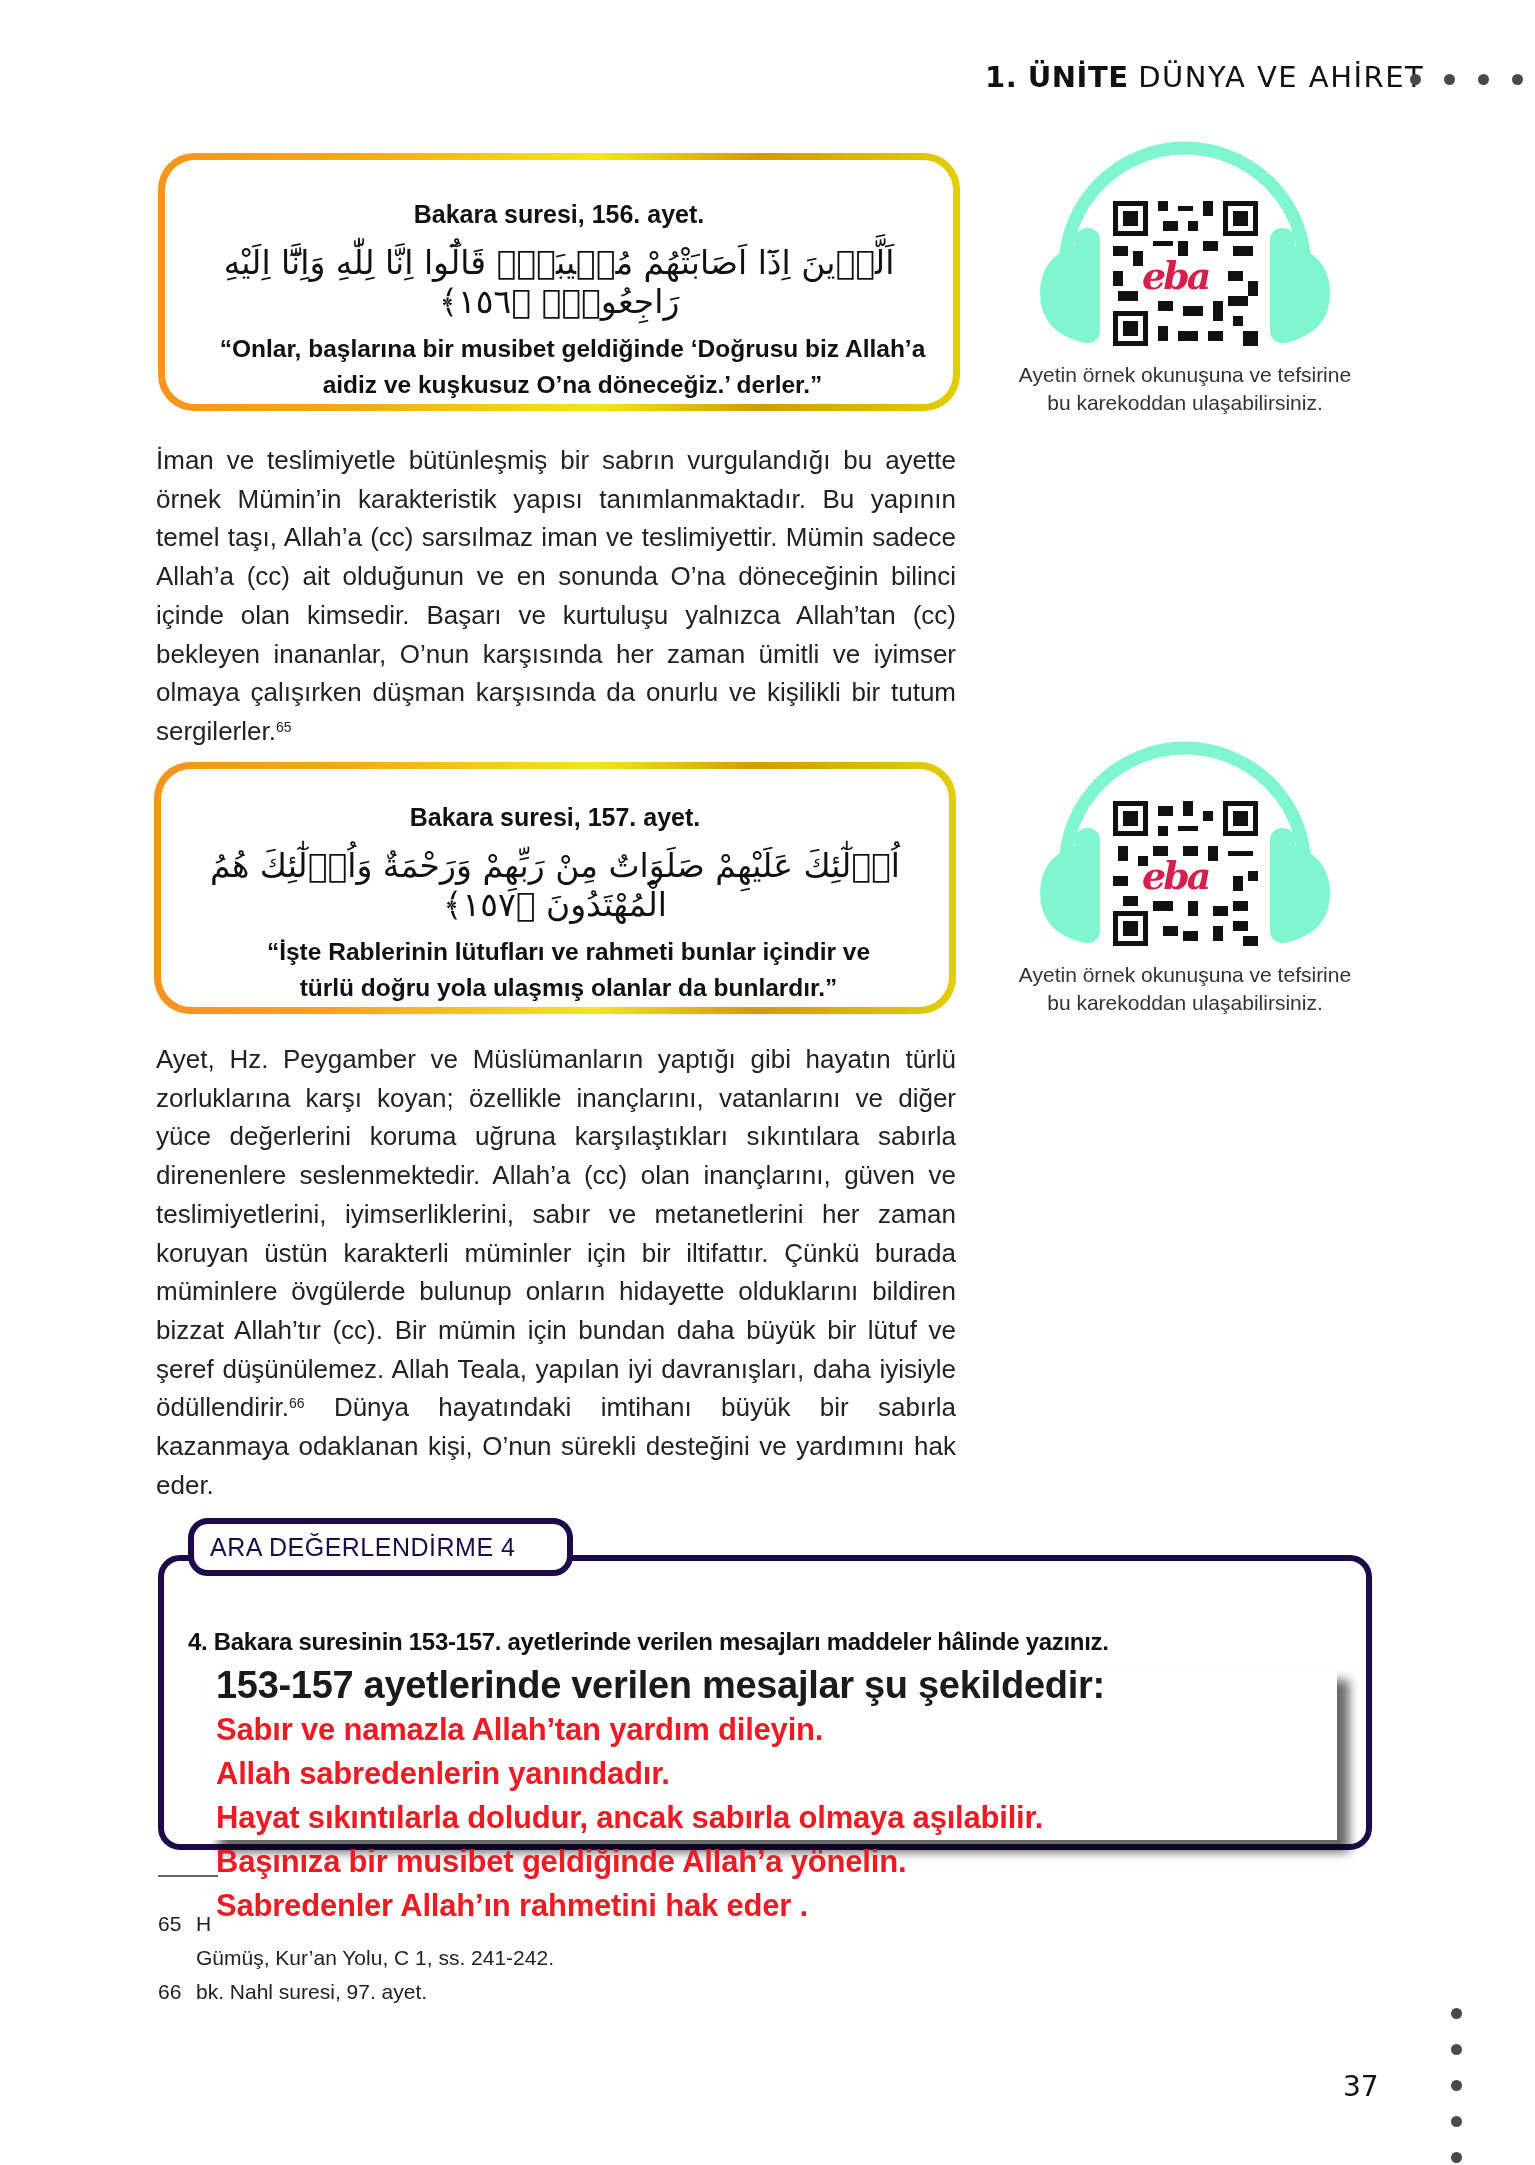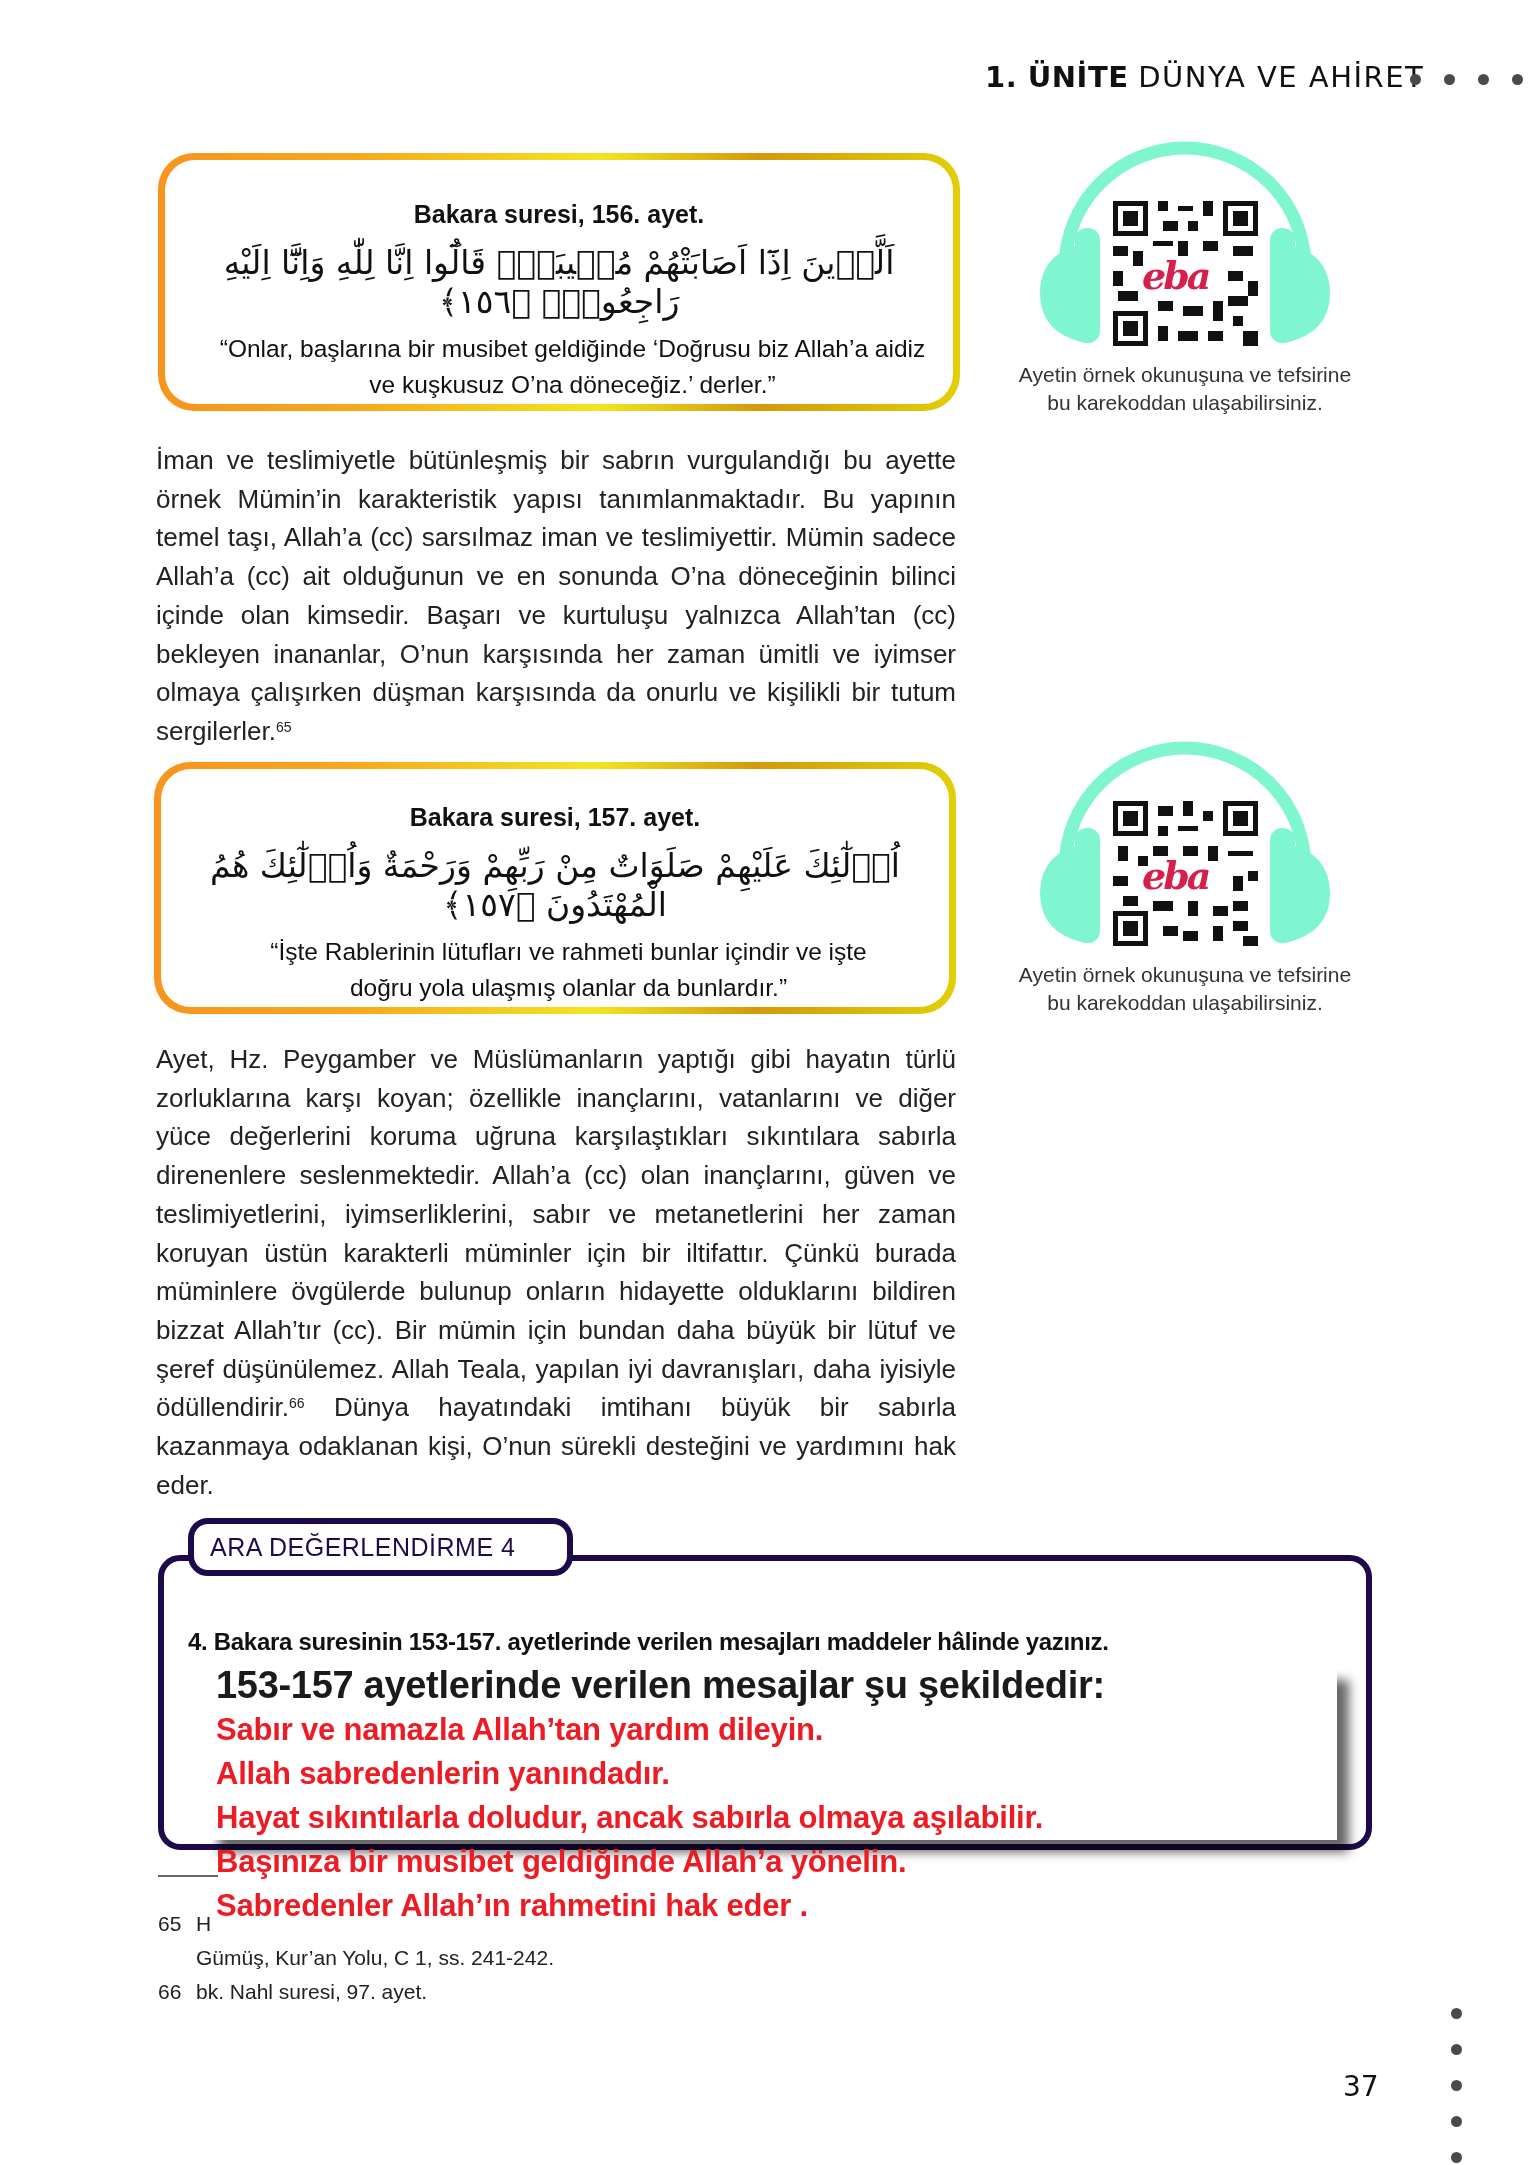--- a/index.html
+++ b/index.html
@@ -12,21 +12,21 @@
   .header .light { font-weight:normal; letter-spacing:1.5px; }
   .hdots { left:1410px; top:74px; display:flex; gap:23px; }
   .dot { width:11px; height:11px; border-radius:50%; background:#4a4a4a; }
   .vdots { left:1451px; top:2008px; display:flex; flex-direction:column; gap:25px; }
 
   
   .verse-box { border-radius:36px; padding:7px; background:linear-gradient(90deg,#f7941d 0%,#f6a91b 25%,#f2e51f 55%,#d39a09 75%,#e2cf06 100%); }
   .verse-inner { background:#fff; border-radius:30px; height:100%; box-sizing:border-box; text-align:center; }
   .verse-title { font-weight:bold; font-size:25px; color:#111; }
   .arabic { font-family:"DejaVu Serif", serif; font-size:33px; direction:rtl; color:#111; margin:14px 0 10px; }
-  .translation { font-weight:normal; font-size:24.5px; line-height:36px; color:#111;margin-left:27px; }
+  .translation { font-weight:bold; font-size:24.5px; line-height:36px; color:#111;margin-left:27px; }
 
   
   .para { left:156px; width:800px; font-size:26px; line-height:38.7px; text-align:justify; color:#222; font-family:"Liberation Sans", sans-serif; }
   .para sup { font-size:14px; vertical-align:top; position:relative; top:-4px; }
 
   
   .qr-block { width:400px; text-align:center; }
   .qr-graphic { position:relative; width:320px; height:225px; margin:0 auto; }
   .caption { font-size:21px; line-height:28px; color:#333; margin-top:8px; }
 
@@ -124,21 +124,21 @@
 </div>
 
 <div class="abs para" style="top:441px;">
   <span>İman ve teslimiyetle bütünleşmiş bir sabrın vurgulandığı bu ayette örnek Mümin’in karakteristik yapısı tanımlanmaktadır. Bu yapının temel taşı, Allah’a (cc) sarsılmaz iman ve teslimiyettir. Mümin sadece Allah’a (cc) ait olduğunun ve en sonunda O’na döneceğinin bilinci içinde olan kimsedir. Başarı ve kurtuluşu yalnızca Allah’tan (cc) bekleyen inananlar, O’nun karşısında her zaman ümitli ve iyimser olmaya çalışırken düşman karşısında da onurlu ve kişilikli bir tutum sergilerler.</span><sup>65</sup>
 </div>
 
 <div class="abs verse-box" style="left:154px; top:762px; width:802px; height:252px; box-sizing:border-box;">
   <div class="verse-inner" style="padding-top:34px;">
     <div class="verse-title">Bakara suresi, 157. ayet.</div>
     <div class="arabic">اُو۬لٰٓئِكَ عَلَيْهِمْ صَلَوَاتٌ مِنْ رَبِّهِمْ وَرَحْمَةٌ وَاُو۬لٰٓئِكَ هُمُ الْمُهْتَدُونَ ﴿١٥٧﴾</div>
-    <div class="translation" style="padding:0 50px;">“İşte Rablerinin lütufları ve rahmeti bunlar içindir ve işte doğru yola ulaşmış olanlar da bunlardır.”</div>
+    <div class="translation" style="padding:0 50px;">“İşte Rablerinin lütufları ve rahmeti bunlar içindir ve türlü doğru yola ulaşmış olanlar da bunlardır.”</div>
   </div>
 </div>
 
 <div class="abs qr-block" style="left:985px; top:728px;">
   <div class="qr-graphic">
     <svg width="320" height="225" viewBox="0 0 320 225">
       <path d="M40 140 A120 120 0 0 1 280 140" fill="none" stroke="#7ff5d0" stroke-width="13"></path>
       <path d="M60 115 Q15 125 15 165 Q15 205 60 215 Z" fill="#7ff5d0"></path>
       <path d="M260 115 Q305 125 305 165 Q305 205 260 215 Z" fill="#7ff5d0"></path>
       <rect x="50" y="100" width="25" height="115" rx="12" fill="#7ff5d0"></rect>

